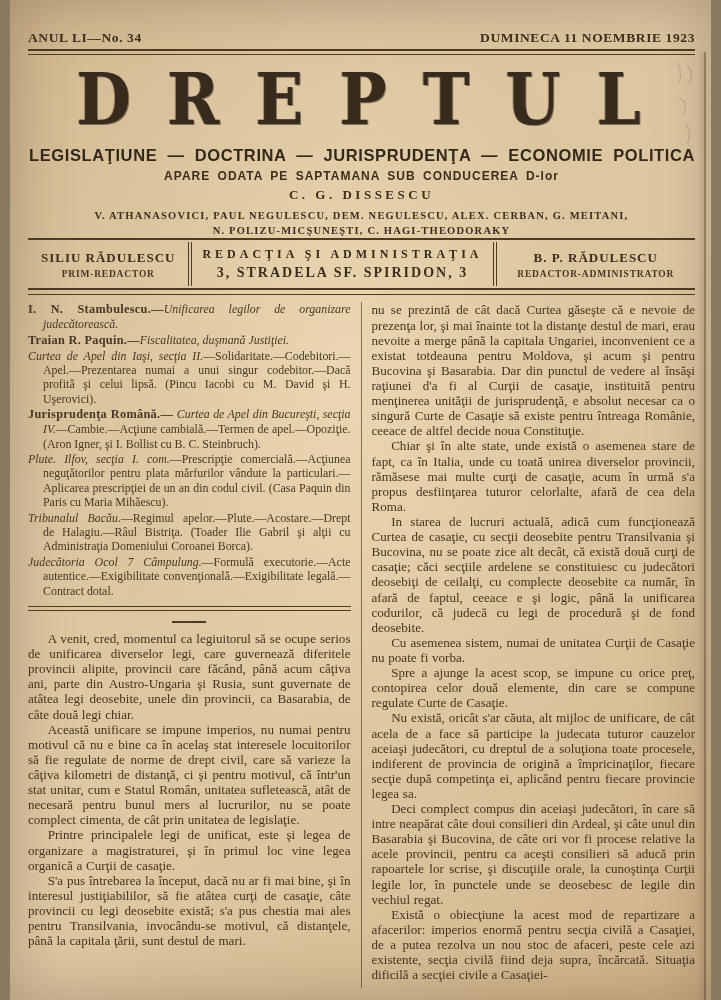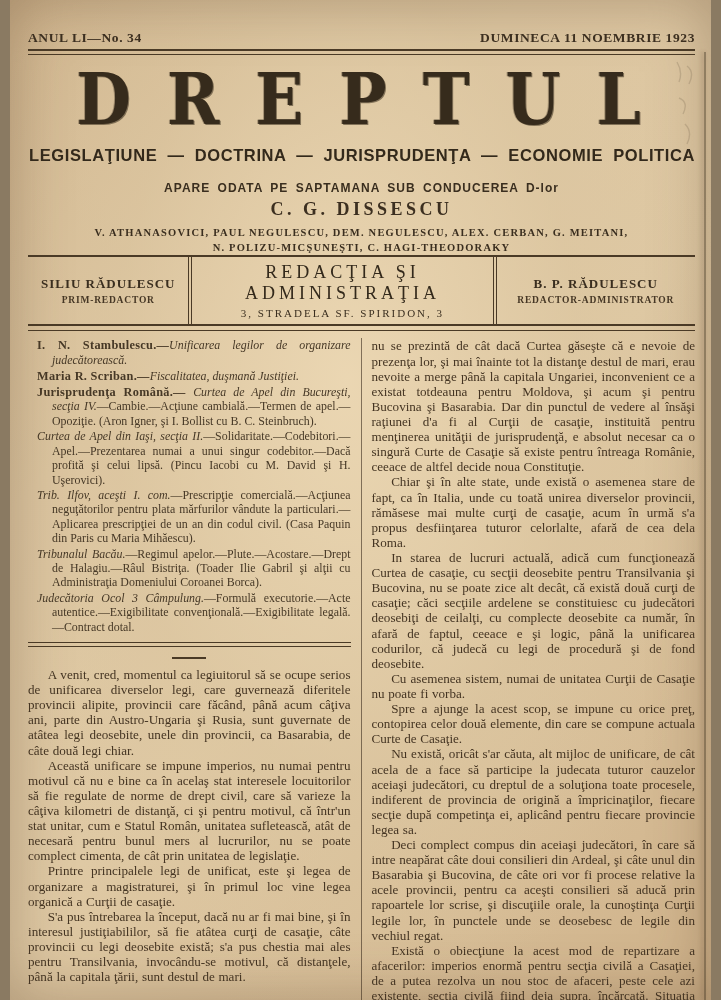--- a/index.html
+++ b/index.html
@@ -43,59 +43,59 @@
     text-shadow:1px 1px 0 rgba(54,43,28,.55), -1px 0 0 rgba(54,43,28,.35);
     transform:scaleY(1.12); transform-origin:top center;
   }
   .np-subtitle {
     text-align:right; margin-top:18px;
     font-family:"Liberation Sans","DejaVu Sans",sans-serif;
     font-weight:bold; font-size:16.5px; letter-spacing:.6px; word-spacing:5px;
     color:#33291b;
   }
   .np-frequency {
-    text-align:center; margin-top:16px;
+    text-align:center; margin-top:4px;
     font-family:"Liberation Sans","DejaVu Sans",sans-serif;
     font-weight:bold; font-size:12px; letter-spacing:1px; word-spacing:3px;
     color:#3a2e1f;
   }
   .np-director {
     text-align:center; margin-top:4px;
-    font-size:18px; font-weight:bold; letter-spacing:3.5px; color:#3c2f20;
+    font-size:13px; font-weight:bold; letter-spacing:3.5px; color:#3c2f20;
   }
   .np-editors {
     text-align:center; margin-top:5px;
     font-size:10.5px; font-weight:bold; letter-spacing:1.2px; line-height:1.45;
     color:#3a2e1f;
   }
 
   
   .info-bar-wrap { border-top:2px solid #4a3a26; }
   .info-bar { display:flex; align-items:center; min-height:48px; }
   .info-cell { text-align:center; padding:5px 4px; }
   .cell-left  { width:24%; }
   .cell-mid   { width:46%; border-left:4px double #4a3a26; border-right:4px double #4a3a26; }
   .cell-right { width:30%; }
   .info-name  { font-size:13px; font-weight:bold; letter-spacing:1px; color:#3a2e1f; }
   .info-role  { font-size:9.5px; font-weight:bold; letter-spacing:.8px; margin-top:3px; color:#46372​5; color:#463725; }
-  .info-title { font-size:18px; font-weight:normal; letter-spacing:4px; color:#33291b; }
-  .info-addr  { font-size:11px; font-weight:normal; letter-spacing:2px; margin-top:3px; color:#3a2e1f; }
+  .info-title { font-size:12px; font-weight:bold; letter-spacing:4px; color:#33291b; }
+  .info-addr  { font-size:14px; font-weight:bold; letter-spacing:2px; margin-top:3px; color:#3a2e1f; }
   .rule-double-b {
     height:4px; border-top:2px solid #4a3a26; border-bottom:1px solid #4a3a26;
   }
 
   
   .body-cols { display:flex; margin-top:7px; height:686px; overflow:hidden; }
   .col { width:50%; box-sizing:border-box; overflow:hidden; }
   .col-left  { padding-right:10px; border-right:1px solid rgba(58,44,28,.6); }
   .col-right { padding-left:10px; }
 
   
   .toc { font-size:11.9px; line-height:1.21; text-align:justify; color:#46382​6; color:#463826; }
-  .toc-entry { padding-left:15px; text-indent:-15px; margin:0 0 1px 9px; }
+  .toc-entry { padding-left:15px; text-indent:-15px; margin:0 0 1px 0; }
   .toc-entry b { font-size:12.3px; letter-spacing:.3px; }
   .toc-rule { height:3px; border-top:1px solid #4a3a26; border-bottom:1px solid #4a3a26; margin:8px 0 10px 0; }
 
   
   .article-heading {
     font-size:17.5px; font-weight:bold; text-align:center;
     letter-spacing:.2px; color:#33291b; margin:2px 0 0 0;
   }
   .heading-rule { width:34px; border-top:2px solid #4a3a26; margin:5px auto 8px auto; }
   .body-par {
@@ -147,41 +147,41 @@
           <div class="info-role">REDACTOR-ADMINISTRATOR</div>
         </div>
       </div>
       <div class="rule-double-b"></div>
     </div>
 
     <div class="body-cols">
       <div class="col col-left">
         <div class="toc">
             <div class="toc-entry"><b>I. N. Stambulescu.—</b><i>Unificarea legilor de organizare judecătorească.</i></div>
-            <div class="toc-entry"><b>Maria R. Scriban.—</b><i>Fiscalitatea, duşmană Justiţiei.</i></div>
+            <div class="toc-entry"><b>Traian R. Paquin.—</b><i>Fiscalitatea, duşmană Justiţiei.</i></div>
+            <div class="toc-entry"><i>Curtea de Apel din Iaşi, secţia II.</i><span>—Solidaritate.—Codebitori.—Apel.—Prezentarea numai a unui singur codebitor.—Dacă profită şi celui lipsă. (Pincu Iacobi cu M. David şi H. Uşerovici).</span></div>
             <div class="toc-entry"><b>Jurisprudenţa Română.— </b><i>Curtea de Apel din Bucureşti, secţia IV.</i><span>—Cambie.—Acţiune cambială.—Termen de apel.—Opoziţie. (Aron Igner, şi I. Bollist cu B. C. Steinbruch).</span></div>
-            <div class="toc-entry"><i>Curtea de Apel din Iaşi, secţia II.</i><span>—Solidaritate.—Codebitori.—Apel.—Prezentarea numai a unui singur codebitor.—Dacă profită şi celui lipsă. (Pincu Iacobi cu M. David şi H. Uşerovici).</span></div>
-            <div class="toc-entry"><i>Trib. Ilfov, aceşti I. com.</i><span>—Prescripţie comercială.—Acţiunea neguţătorilor pentru plata mărfurilor vândute la particulari.—Aplicarea prescripţiei de un an din codul civil. (Casa Paquin din Paris cu Maria Mihăescu).</span></div>
+            <div class="toc-entry"><i>Plute. Ilfov, secţia I. com.</i><span>—Prescripţie comercială.—Acţiunea neguţătorilor pentru plata mărfurilor vândute la particulari.—Aplicarea prescripţiei de un an din codul civil. (Casa Paquin din Paris cu Maria Mihăescu).</span></div>
             <div class="toc-entry"><i>Tribunalul Bacău.</i><span>—Regimul apelor.—Plute.—Acostare.—Drept de Halagiu.—Râul Bistriţa. (Toader Ilie Gabril şi alţii cu Administraţia Domeniului Coroanei Borca).</span></div>
-            <div class="toc-entry"><i>Judecătoria Ocol 3 Câmpulung.</i><span>—Formulă executorie.—Acte autentice.—Exigibilitate convenţională.—Exigibilitate legală.—Contract dotal.</span></div>
+            <div class="toc-entry"><i>Judecătoria Ocol 7 Câmpulung.</i><span>—Formulă executorie.—Acte autentice.—Exigibilitate convenţională.—Exigibilitate legală.—Contract dotal.</span></div>
           </div>
         <div class="toc-rule"></div>
         <div class="heading-rule"></div>
         <div>
             <p class="body-par">A venit, cred, momentul ca legiuitorul să se ocupe serios de unificarea diverselor legi, care guvernează diferitele provincii alipite, provincii care făcând, până acum câţiva ani, parte din Austro-Ungaria şi Rusia, sunt guvernate de atâtea legi deosebite, unele din provincii, ca Basarabia, de câte două legi chiar.</p>
             <p class="body-par">Această unificare se impune imperios, nu numai pentru motivul că nu e bine ca în acelaş stat interesele locuitorilor să fie regulate de norme de drept civil, care să varieze la câţiva kilometri de distanţă, ci şi pentru motivul, că într'un stat unitar, cum e Statul Român, unitatea sufletească, atât de necesară pentru bunul mers al lucrurilor, nu se poate complect cimenta, de cât prin unitatea de legislaţie.</p>
             <p class="body-par">Printre principalele legi de unificat, este şi legea de organizare a magistraturei, şi în primul loc vine legea organică a Curţii de casaţie.</p>
             <p class="body-par">S'a pus întrebarea la început, dacă nu ar fi mai bine, şi în interesul justiţiabililor, să fie atâtea curţi de casaţie, câte provincii cu legi deosebite există; s'a pus chestia mai ales pentru Transilvania, invocându-se motivul, că distanţele, până la capitala ţării, sunt destul de mari.</p>
           </div>
       </div>
       <div class="col col-right">
           <p class="body-par no-indent">nu se prezintă de cât dacă Curtea găseşte că e nevoie de prezenţa lor, şi mai înainte tot la distanţe destul de mari, erau nevoite a merge până la capitala Ungariei, inconvenient ce a existat totdeauna pentru Moldova, şi acum şi pentru Bucovina şi Basarabia. Dar din punctul de vedere al însăşi raţiunei d'a fi al Curţii de casaţie, instituită pentru menţinerea unităţii de jurisprudenţă, e absolut necesar ca o singură Curte de Casaţie să existe pentru întreaga Românie, ceeace de altfel decide noua Constituţie.</p>
           <p class="body-par">Chiar şi în alte state, unde există o asemenea stare de fapt, ca în Italia, unde cu toată unirea diverselor provincii, rămăsese mai multe curţi de casaţie, acum în urmă s'a propus desfiinţarea tuturor celorlalte, afară de cea dela Roma.</p>
           <p class="body-par">In starea de lucruri actuală, adică cum funcţionează Curtea de casaţie, cu secţii deosebite pentru Transilvania şi Bucovina, nu se poate zice alt decât, că există două curţi de casaţie; căci secţiile ardelene se constituiesc cu judecători deosebiţi de ceilalţi, cu complecte deosebite ca număr, în afară de faptul, ceeace e şi logic, până la unificarea codurilor, că judecă cu legi de procedură şi de fond deosebite.</p>
           <p class="body-par">Cu asemenea sistem, numai de unitatea Curţii de Casaţie nu poate fi vorba.</p>
-          <p class="body-par">Spre a ajunge la acest scop, se impune cu orice preţ, contopirea celor două elemente, din care se compune actuala Curte de Casaţie.</p>
+          <p class="body-par">Spre a ajunge la acest scop, se impune cu orice preţ, contopirea celor două elemente, din care se compune regulate Curte de Casaţie.</p>
           <p class="body-par">Nu există, oricât s'ar căuta, alt mijloc de unificare, de cât acela de a face să participe la judecata tuturor cauzelor aceiaşi judecători, cu dreptul de a soluţiona toate procesele, indiferent de provincia de origină a împricinaţilor, fiecare secţie după competinţa ei, aplicând pentru fiecare provincie legea sa.</p>
           <p class="body-par">Deci complect compus din aceiaşi judecători, în care să intre neapărat câte doui consilieri din Ardeal, şi câte unul din Basarabia şi Bucovina, de câte ori vor fi procese relative la acele provincii, pentru ca aceşti consilieri să aducă prin rapoartele lor scrise, şi discuţiile orale, la cunoştinţa Curţii legile lor, în punctele unde se deosebesc de legile din vechiul regat.</p>
           <p class="body-par">Există o obiecţiune la acest mod de repartizare a afacerilor: imperios enormă pentru secţia civilă a Casaţiei, de a putea rezolva un nou stoc de afaceri, peste cele azi existente, secţia civilă fiind deja supra, încărcată. Situaţia dificilă a secţiei civile a Casaţiei-</p>
         </div>
     </div>
   </div>
 </div>
 
 </body></html>

